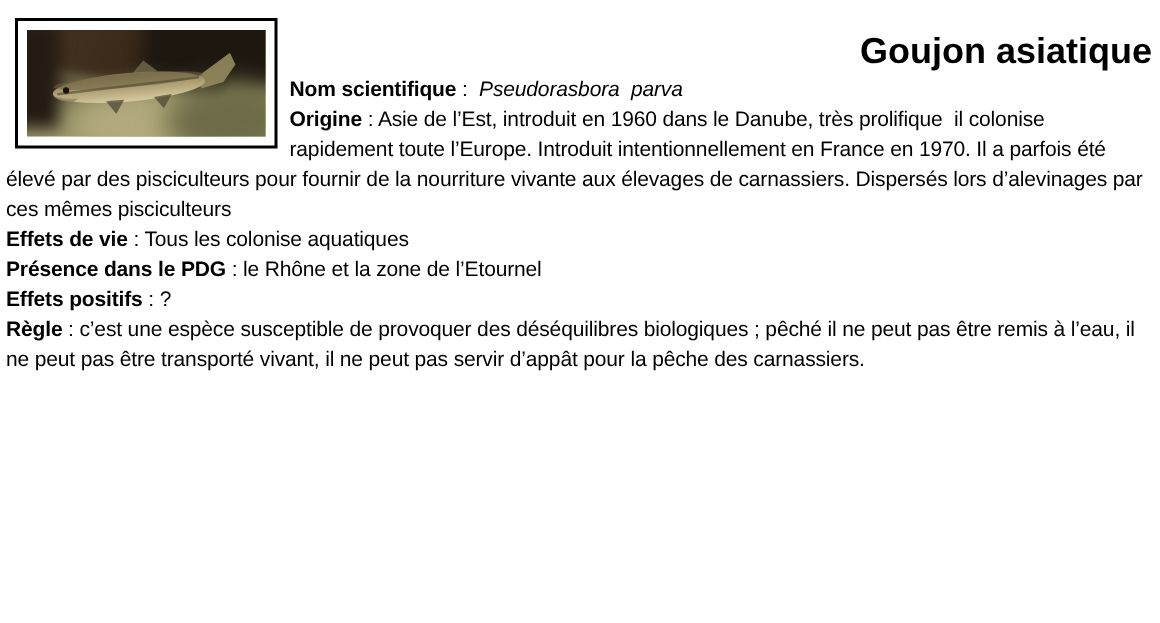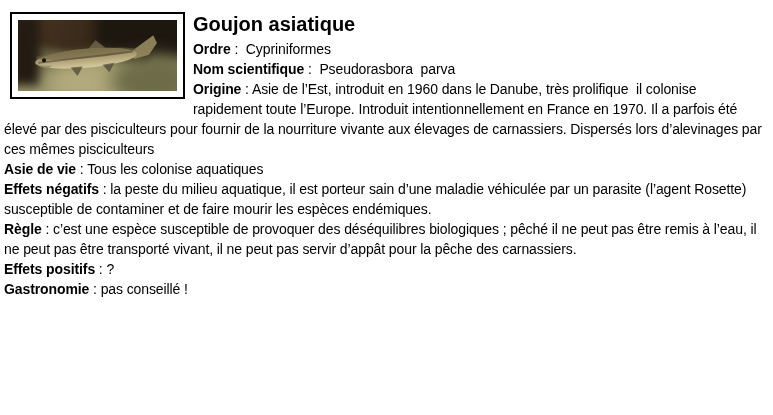--- a/index.html
+++ b/index.html
@@ -56,34 +56,35 @@
   }
   .layer.bottom-right-olive {
     bottom: -16px; right: -18px; width: 85px; height: 52px;
     background: #6d6c48;
     border-radius: 50%;
     filter: blur(9px);
   }
   .fish-svg { position: absolute; left: 0; top: 0; }
 
   .title {
-    font-size: 20px;
+    font-size: 24px;
     line-height: 27px;
     font-weight: bold;
-    margin: 0 0 1px 0;
+    margin: 10px 0 1px 0;
+    text-align: right;
   }
   .para {
     margin: 0;
     font-size: 14px;
     line-height: 20px;
     white-space: pre-wrap;
     letter-spacing: -0.1px;
   }
   .lbl { font-weight: bold; }
-  .italic { }
+  .italic { font-style: italic; }
   .dotted { border-bottom: 2px dotted #c75fc7; }
 </style>
 </head>
 <body>
 
 <div class="page">
 
   <div class="photo-frame">
     <div class="photo">
       <div class="layer log"></div>
@@ -110,23 +111,21 @@
           <circle cx="26" cy="36.5" r="2.1" fill="#181510"></circle>
           <path d="M17 39 C22 41.5 28 42.5 34 42.5 L30 44.5 C24 44 19 42 17 39 Z" fill="#8f8560" opacity="0.8"></path>
         </g>
       </svg>
     </div>
   </div>
 
   <h1 class="title">Goujon asiatique</h1>
 
   <div class="fields">
-      <p class="para"><span class="lbl">Ordre</span><span> :  </span><span>Cypriniformes</span></p>
       <p class="para"><span class="lbl">Nom scientifique</span><span> :  </span><span class="italic">Pseudorasbora  parva</span></p>
       <p class="para"><span class="lbl">Origine</span><span> : </span><span>Asie de l’Est, introduit en 1960 dans le Danube, très prolifique  il colonise rapidement toute l’Europe. Introduit intentionnellement en France en 1970. Il a parfois été élevé par des pisciculteurs pour fournir de la nourriture vivante aux élevages de carnassiers. Dispersés lors d’alevinages par ces mêmes pisciculteurs</span></p>
-      <p class="para"><span class="lbl">Asie de vie</span><span> : </span><span>Tous les colonise aquatiques</span></p>
-      <p class="para"><span class="lbl">Effets négatifs</span><span> : </span><span>la peste du milieu aquatique, il est porteur sain d’une maladie véhiculée par un parasite (l’agent Rosette) susceptible de contaminer et de faire mourir les espèces endémiques.</span></p>
+      <p class="para"><span class="lbl">Effets de vie</span><span> : </span><span>Tous les colonise aquatiques</span></p>
+      <p class="para"><span class="lbl">Présence dans le PDG</span><span> : </span><span>le Rhône et la zone de l’Etournel</span></p>
+      <p class="para"><span class="lbl">Effets positifs</span><span> : </span><span>?</span></p>
       <p class="para"><span class="lbl">Règle</span><span> : </span><span>c’est une espèce susceptible de provoquer des déséquilibres biologiques ; pêché il ne peut pas être remis à l’eau, il ne peut pas être transporté vivant, il ne peut pas servir d’appât pour la pêche des carnassiers.</span></p>
-      <p class="para"><span class="lbl">Effets positifs</span><span> : </span><span>?</span></p>
-      <p class="para"><span class="lbl">Gastronomie</span><span> : </span><span>pas conseillé !</span></p>
     </div>
 
 </div>
 
 </body></html>

